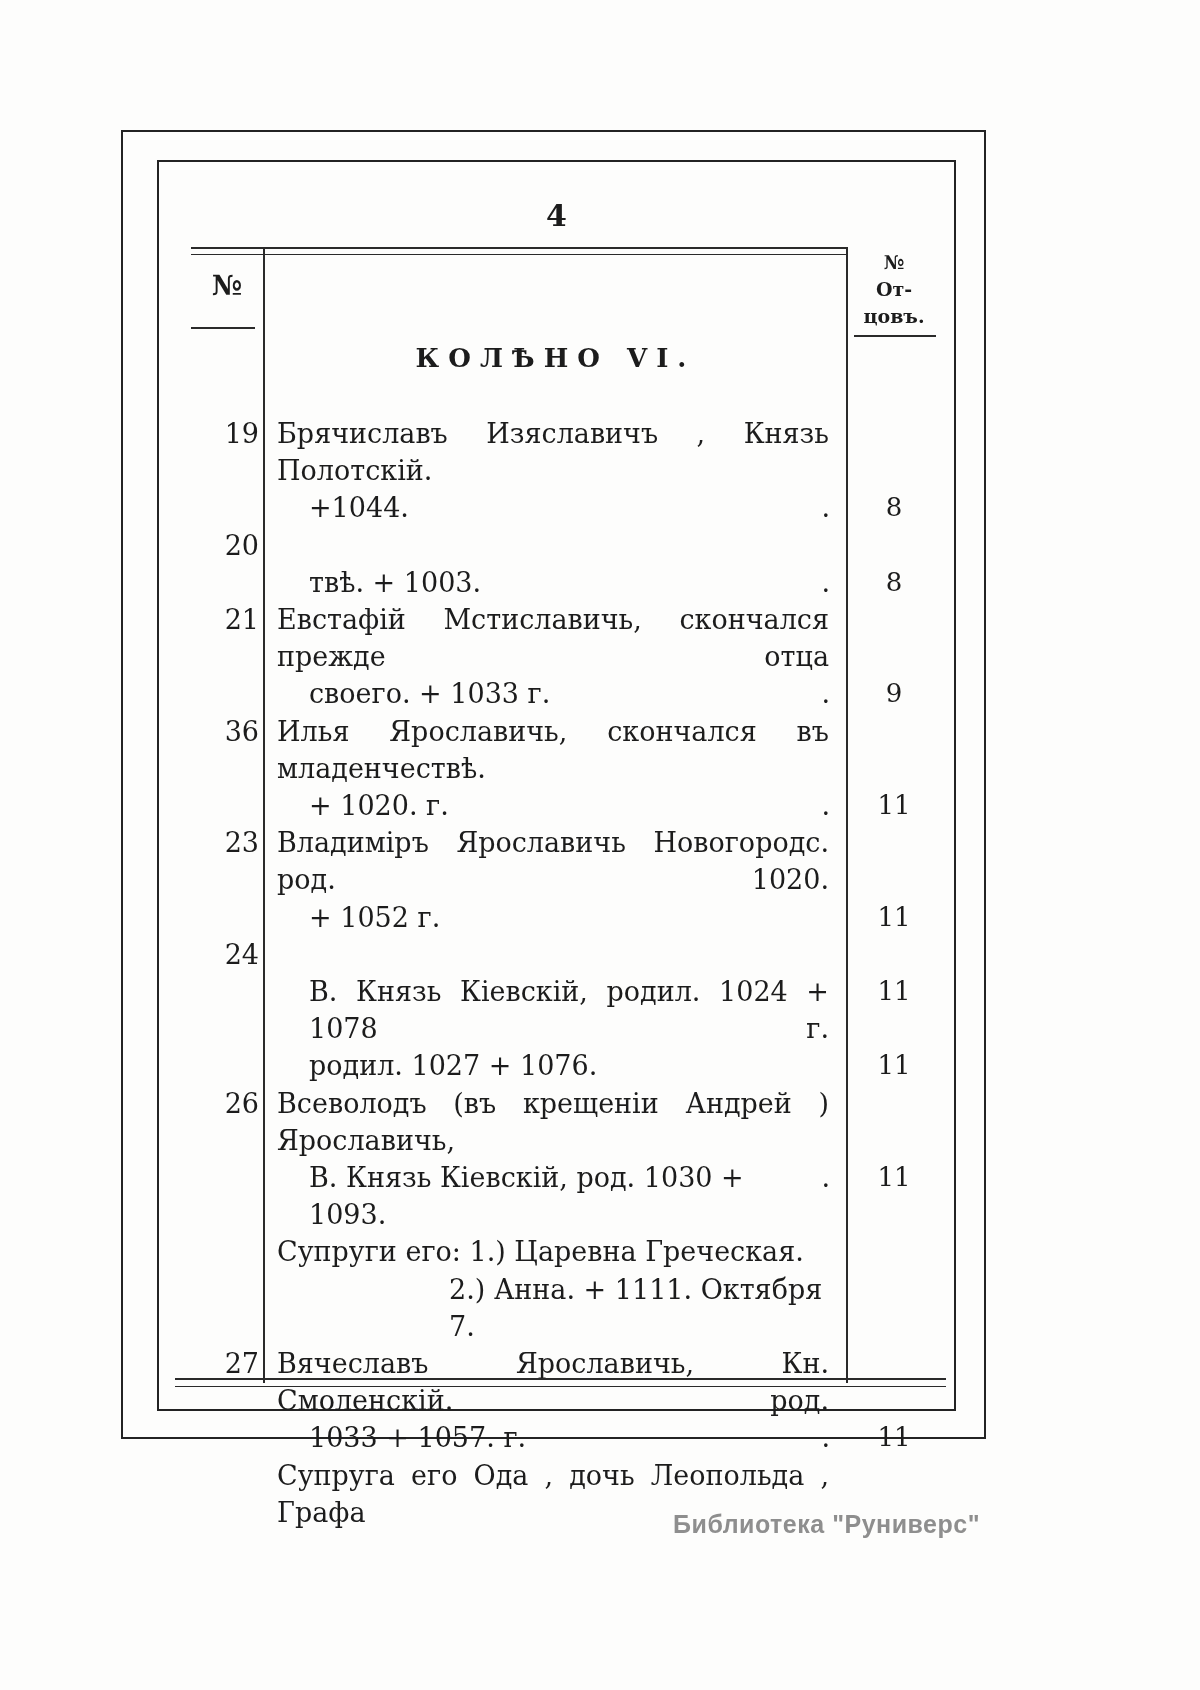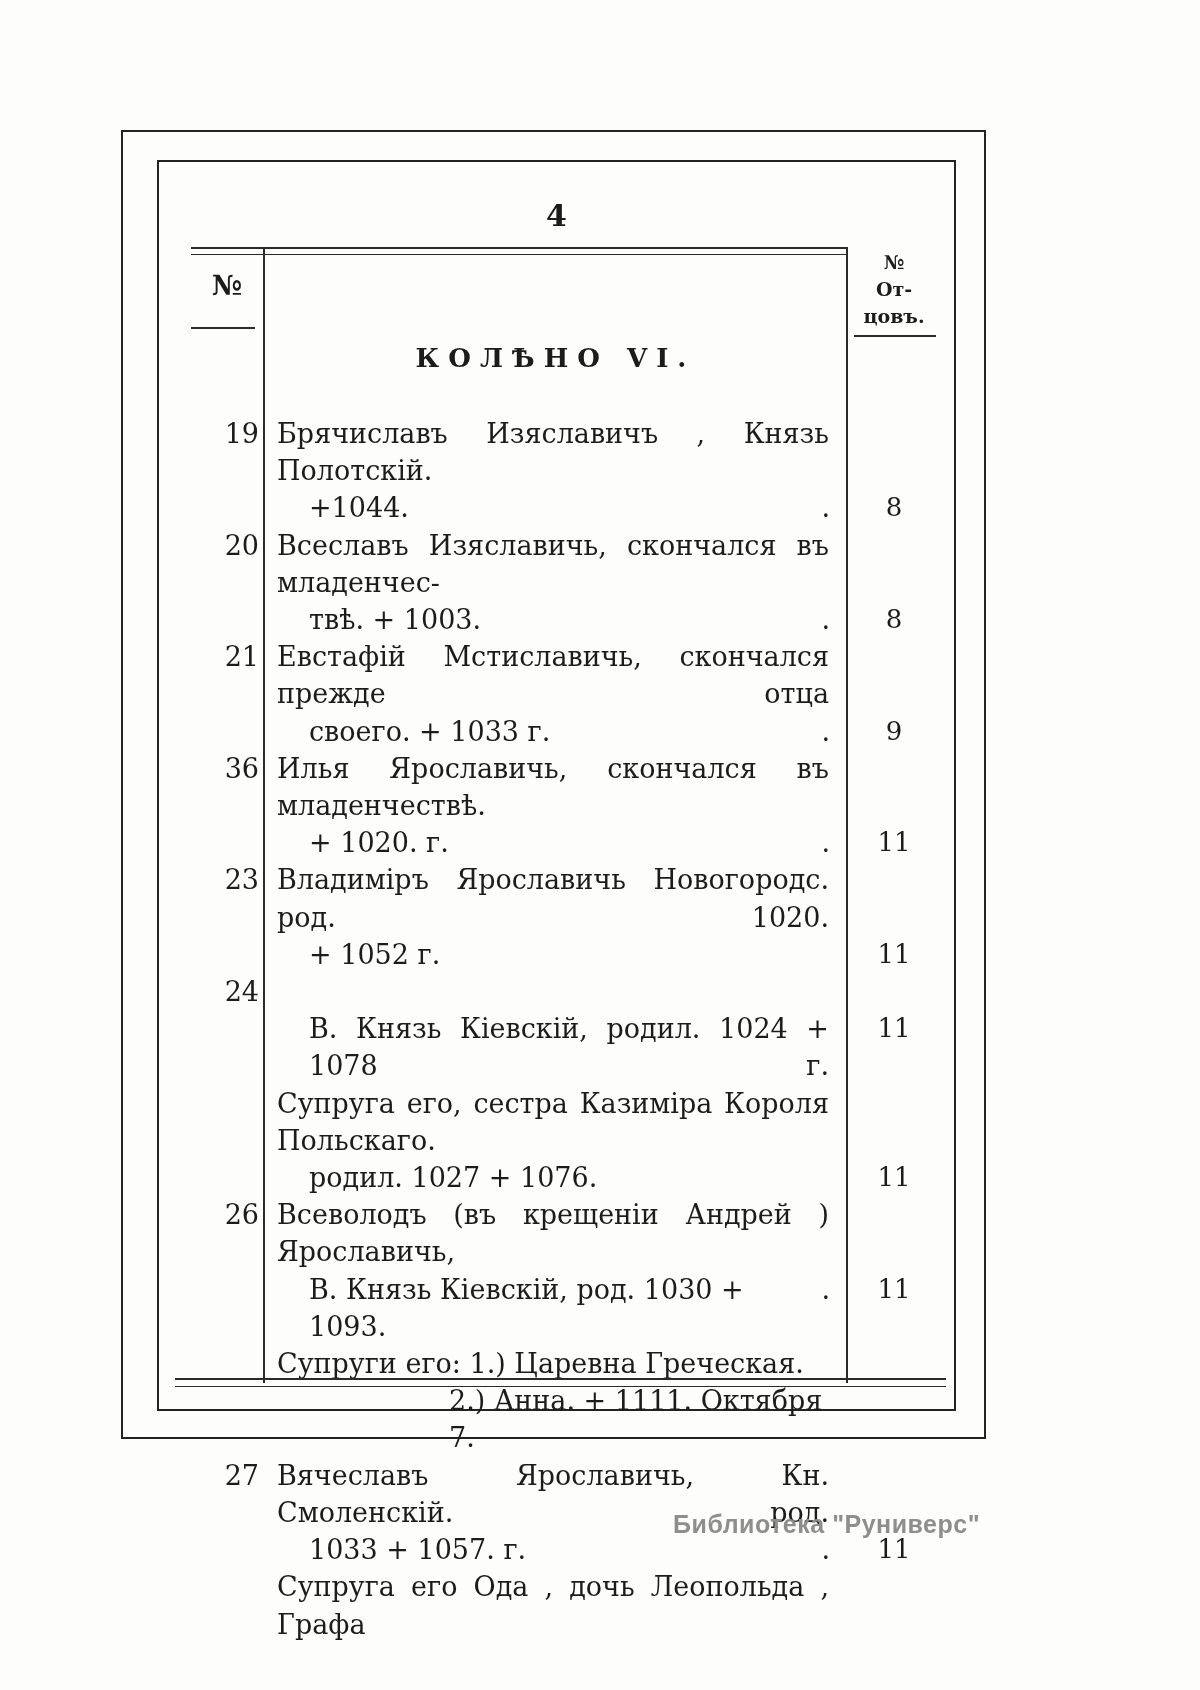--- a/index.html
+++ b/index.html
@@ -102,21 +102,20 @@
     <div class="cell-text ind0 spread">Брячиславъ Изяславичъ , Князь Полотскій.</div>
     <div class="cell-father"></div>
   </div>
             <div class="row">
     <div class="cell-num"></div>
     <div class="cell-text ind1">+1044.<span class="end-dot">.</span></div>
     <div class="cell-father">8</div>
   </div>
             <div class="row">
     <div class="cell-num">20</div>
-    <div class="cell-text ind0 spread">Всеславъ Изяславичь, скончался въ младенчес-</div>
     <div class="cell-father"></div>
   </div>
             <div class="row">
     <div class="cell-num"></div>
     <div class="cell-text ind1">твѣ. + 1003.<span class="end-dot">.</span></div>
     <div class="cell-father">8</div>
   </div>
             <div class="row">
     <div class="cell-num">21</div>
     <div class="cell-text ind0 spread">Евстафій Мстиславичь, скончался прежде отца</div>
@@ -151,21 +150,20 @@
     <div class="cell-num">24</div>
     <div class="cell-father"></div>
   </div>
             <div class="row">
     <div class="cell-num"></div>
     <div class="cell-text ind1 spread">В. Князь Кіевскій, родил. 1024 + 1078 г.</div>
     <div class="cell-father">11</div>
   </div>
             <div class="row">
     <div class="cell-num"></div>
-    <div class="cell-text ind0 spread">Супруга его, сестра Казиміра Короля Польскаго.</div>
     <div class="cell-father"></div>
   </div>
             <div class="row">
     <div class="cell-num"></div>
     <div class="cell-text ind1">родил. 1027 + 1076.</div>
     <div class="cell-father">11</div>
   </div>
             <div class="row">
     <div class="cell-num">26</div>
     <div class="cell-text ind0 spread">Всеволодъ (въ крещеніи Андрей ) Ярославичь,</div>

